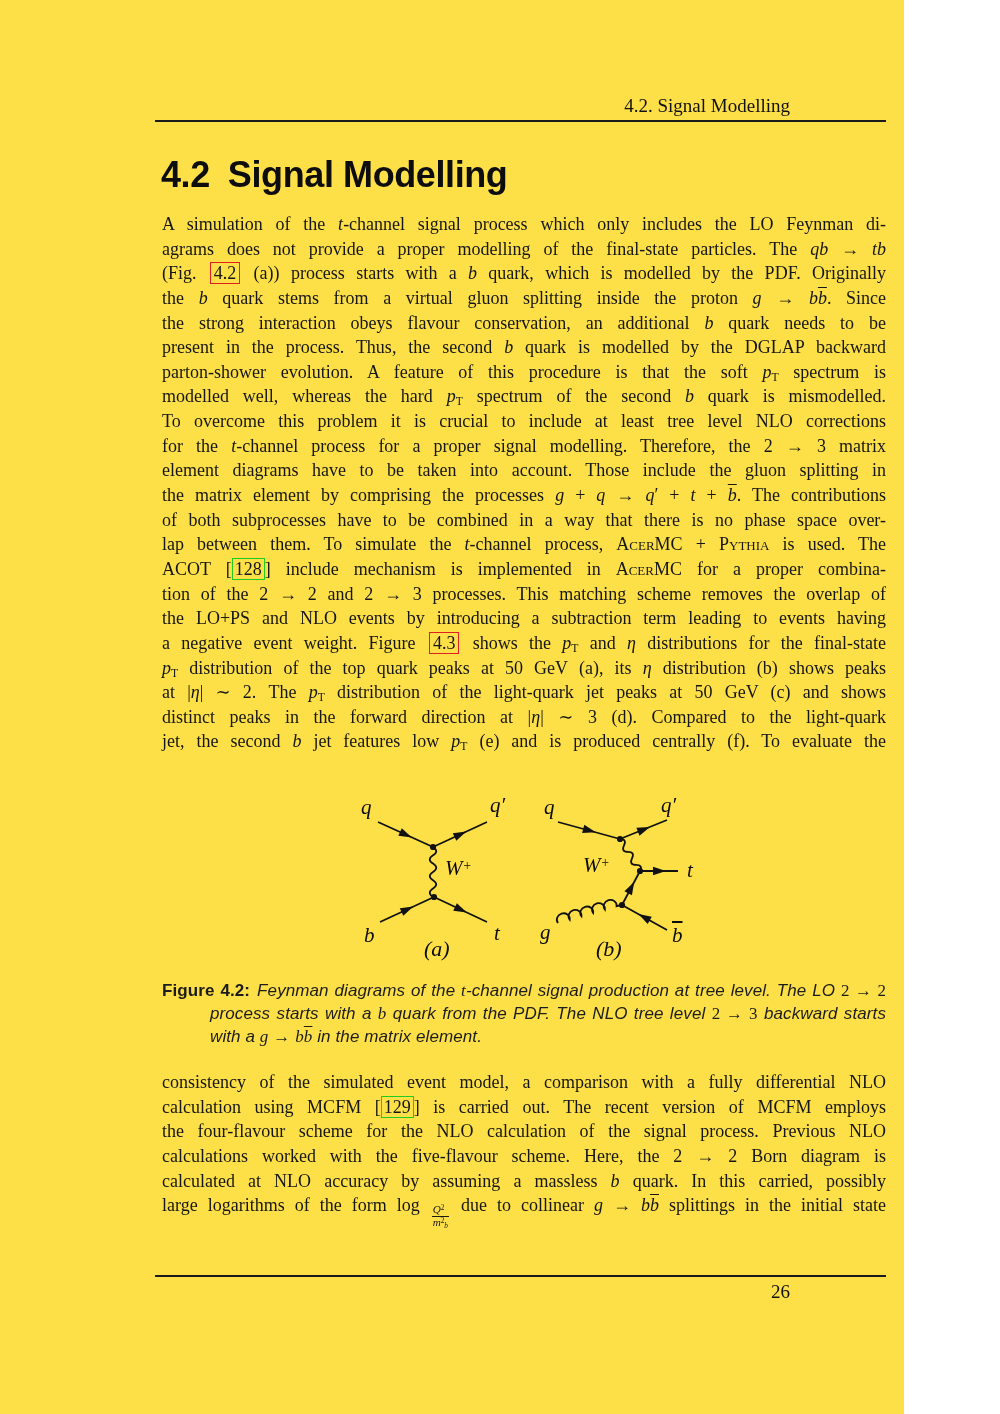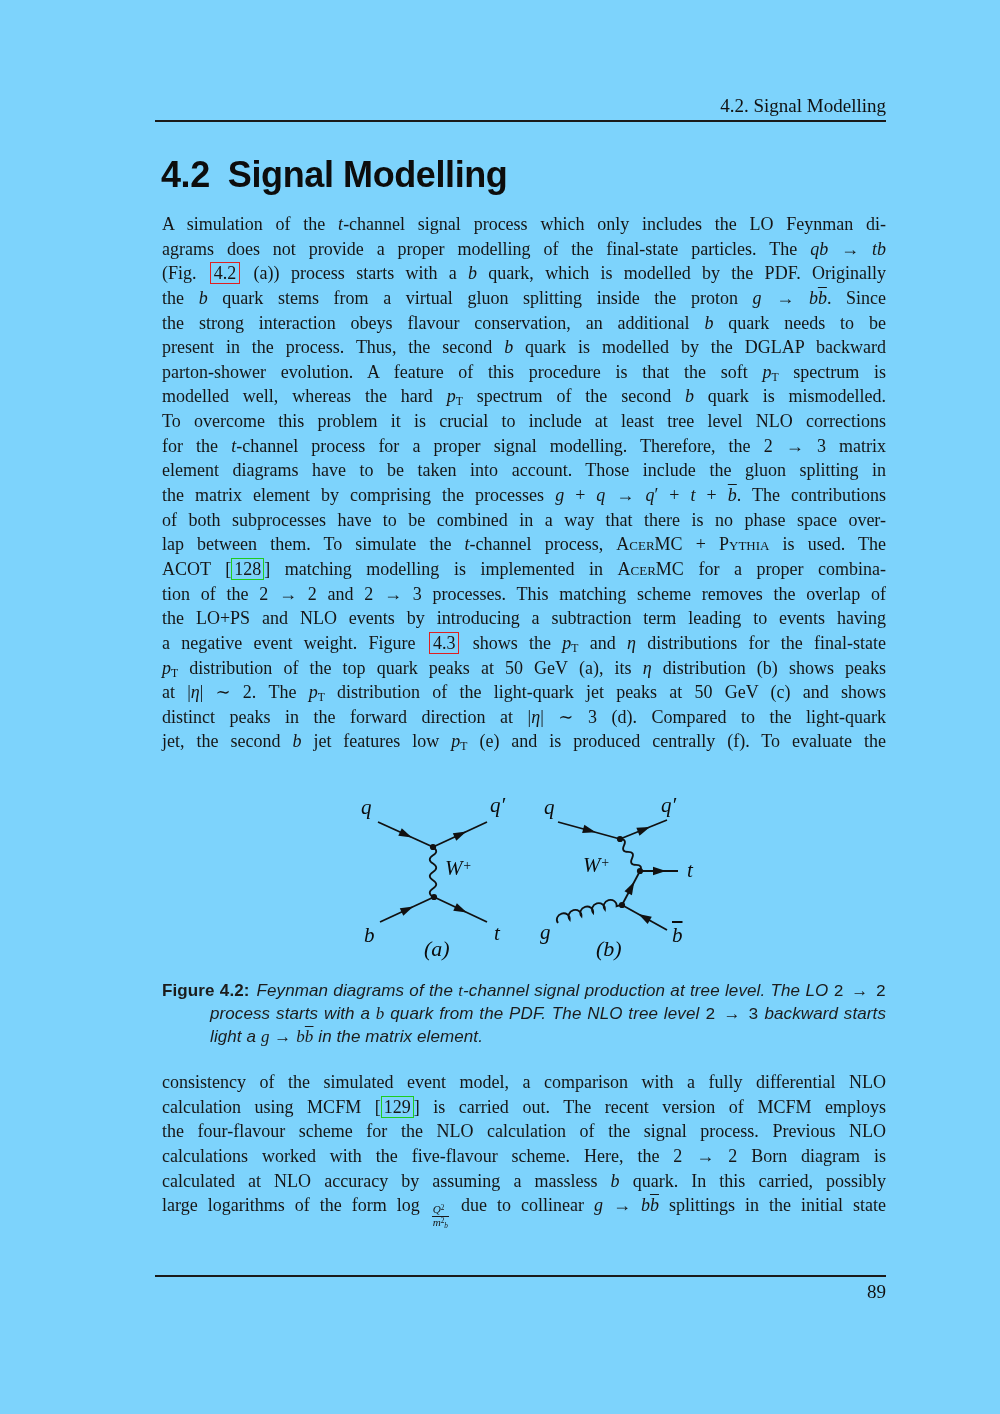--- a/index.html
+++ b/index.html
@@ -1,17 +1,17 @@
 <!DOCTYPE html>
 <html style="--figref: #e02020; --cite: #1fcc1f;"><head>
 <meta charset="utf-8">
 <style>
   html,body{margin:0;padding:0;background:#ffffff;}
-  .page{position:relative;width:1000px;height:1414px;background:#7dd3fc;overflow:hidden;
-        font-family:"Liberation Serif","DejaVu Serif",serif;color:#161616;}
+  .page{position:relative;width:876px;height:1414px;background:#fde047;overflow:hidden;
+        font-family:"Liberation Serif","DejaVu Serif",serif;color:#161616;padding-left:28px;}
   
   .running-head{position:absolute;top:95px;right:114px;font-size:19px;color:#111;}
   .head-rule{position:absolute;top:120px;left:155px;width:731px;height:2px;background:#1a1a1a;}
   
   .section-heading{position:absolute;top:154px;left:161px;
       font-family:"Liberation Sans","DejaVu Sans",sans-serif;font-weight:bold;
       font-size:36px;letter-spacing:-0.4px;color:#0d0d0d;}
   .section-heading .num{margin-right:18px;}
   
   .para{position:absolute;left:162px;width:724px;font-size:18px;}
@@ -35,21 +35,21 @@
   .subfig-label{position:absolute;font-size:22px;font-style:italic;color:#0c0c0c;line-height:1;}
   
   .caption{position:absolute;top:979px;left:162px;width:724px;
       font-family:"Liberation Sans","DejaVu Sans",sans-serif;font-style:italic;
       font-size:17px;color:#1c1c1c;letter-spacing:0.1px;}
   .cap-line{height:23px;line-height:23px;text-align:justify;text-align-last:justify;}
   .cap-line.indent{padding-left:48px;width:676px;}
   .cap-line.last{text-align:left;text-align-last:left;}
   .cap-label{font-style:normal;font-weight:bold;margin-right:7px;}
   .cm{font-family:"Liberation Serif","DejaVu Serif",serif;font-style:italic;}
-  .cn{font-family:Liberation Mono, monospace;font-style:normal;}
+  .cn{font-family:Liberation Serif, serif;font-style:normal;}
   
   .foot-rule{position:absolute;top:1275px;left:155px;width:731px;height:1.5px;background:#1a1a1a;}
   .page-number{position:absolute;top:1281px;right:114px;font-size:19px;color:#111;}
 </style>
 </head>
 <body>
 
 <div class="page">
 
   <div class="running-head">4.2. Signal Modelling</div>
@@ -67,21 +67,21 @@
     <div class="line"><span>the strong interaction obeys flavour conservation, an additional </span><span class="it">b</span><span> quark needs to be</span></div>
     <div class="line"><span>present in the process. Thus, the second </span><span class="it">b</span><span> quark is modelled by the DGLAP backward</span></div>
     <div class="line"><span>parton-shower evolution.  A feature of this procedure is that the soft </span><span class="it">p</span><span class="sub">T</span><span> spectrum is</span></div>
     <div class="line"><span>modelled well, whereas the hard </span><span class="it">p</span><span class="sub">T</span><span> spectrum of the second </span><span class="it">b</span><span> quark is mismodelled.</span></div>
     <div class="line"><span>To overcome this problem it is crucial to include at least tree level NLO corrections</span></div>
     <div class="line"><span>for the </span><span class="it">t</span><span>-channel process for a proper signal modelling.  Therefore, the 2 → 3 matrix</span></div>
     <div class="line"><span>element diagrams have to be taken into account.  Those include the gluon splitting in</span></div>
     <div class="line"><span>the matrix element by comprising the processes </span><span class="it">g</span><span> + </span><span class="it">q</span><span> → </span><span class="it">q</span><span>′ + </span><span class="it">t</span><span> + </span><span class="it bar">b</span><span>.  The contributions</span></div>
     <div class="line"><span>of both subprocesses have to be combined in a way that there is no phase space over-</span></div>
     <div class="line"><span>lap between them. To simulate the </span><span class="it">t</span><span>-channel process, </span><span class="sc">AcerMC</span><span> + </span><span class="sc">Pythia</span><span> is used.  The</span></div>
-    <div class="line"><span>ACOT [</span><span class="boxg">128</span><span>]  matching modelling is implemented in </span><span class="sc">AcerMC</span><span> for a proper combina-</span></div>
+    <div class="line"><span>ACOT [</span><span class="boxg">128</span><span>]  include mechanism is implemented in </span><span class="sc">AcerMC</span><span> for a proper combina-</span></div>
     <div class="line"><span>tion of the 2 → 2 and 2 → 3 processes.  This matching scheme removes the overlap of</span></div>
     <div class="line"><span>the LO+PS and NLO events by introducing a subtraction term leading to events having</span></div>
     <div class="line"><span>a negative event weight. Figure </span><span class="boxr">4.3</span><span> shows the </span><span class="it">p</span><span class="sub">T</span><span> and </span><span class="it">η</span><span> distributions for the final-state</span></div>
     <div class="line"><span class="it">p</span><span class="sub">T</span><span> distribution of the top quark peaks at 50 GeV (a), its </span><span class="it">η</span><span> distribution (b) shows peaks</span></div>
     <div class="line"><span>at |</span><span class="it">η</span><span>| ∼ 2.  The </span><span class="it">p</span><span class="sub">T</span><span> distribution of the light-quark jet peaks at 50 GeV (c) and shows</span></div>
     <div class="line"><span>distinct peaks in the forward direction at |</span><span class="it">η</span><span>| ∼ 3 (d).  Compared to the light-quark</span></div>
     <div class="line"><span>jet, the second </span><span class="it">b</span><span> jet features low </span><span class="it">p</span><span class="sub">T</span><span> (e) and is produced centrally (f). To evaluate the</span></div>
   </div>
 
   <div class="figure-area">
@@ -142,28 +142,28 @@
     <span class="diag-label" style="left:243px;top:65px;"><span>W</span><span class="sup">+</span></span>
     <span class="diag-label" style="left:347px;top:70px;">t</span>
     <span class="diag-label" style="left:200px;top:132px;">g</span>
     <span class="diag-label bar" style="left:332px;top:135px;">b</span>
     <span class="subfig-label" style="left:256px;top:148px;">(b)</span>
   </div>
 
   <div class="caption">
     <div class="cap-line"><span class="cap-label">Figure 4.2:</span><span><span>Feynman diagrams of the </span><span class="cm">t</span><span>-channel signal production at tree level.  The LO </span><span class="cn">2 → 2</span></span></div>
     <div class="cap-line indent"><span>process starts with a </span><span class="cm">b</span><span> quark from the PDF. The NLO tree level </span><span class="cn">2 → 3</span><span> backward starts</span></div>
-    <div class="cap-line indent last"><span>light a </span><span class="cm">g</span><span> → </span><span class="cm">b</span><span class="cm bar">b</span><span> in the matrix element.</span></div>
+    <div class="cap-line indent last"><span>with a </span><span class="cm">g</span><span> → </span><span class="cm">b</span><span class="cm bar">b</span><span> in the matrix element.</span></div>
   </div>
 
   <div class="para para2">
     <div class="line"><span>consistency of the simulated event model, a comparison with a fully differential NLO</span></div>
     <div class="line"><span>calculation using MCFM [</span><span class="boxg">129</span><span>] is carried out.  The recent version of MCFM employs</span></div>
     <div class="line"><span>the four-flavour scheme for the NLO calculation of the signal process.  Previous NLO</span></div>
     <div class="line"><span>calculations worked with the five-flavour scheme.  Here, the 2 → 2 Born diagram is</span></div>
     <div class="line"><span>calculated at NLO accuracy by assuming a massless </span><span class="it">b</span><span> quark. In this carried, possibly</span></div>
     <div class="line"><span>large logarithms of the form log </span><span class="frac"><span class="fnum"><span class="it">Q</span><span class="sup">2</span></span><span class="fden"><span class="it">m</span><span class="sup">2</span><span class="it sub">b</span></span></span><span> due to collinear </span><span class="it">g</span><span> → </span><span class="it">b</span><span class="it bar">b</span><span> splittings in the initial state</span></div>
   </div>
 
   <div class="foot-rule"></div>
-  <div class="page-number">89</div>
+  <div class="page-number">26</div>
 
 </div>
 
 </body></html>

